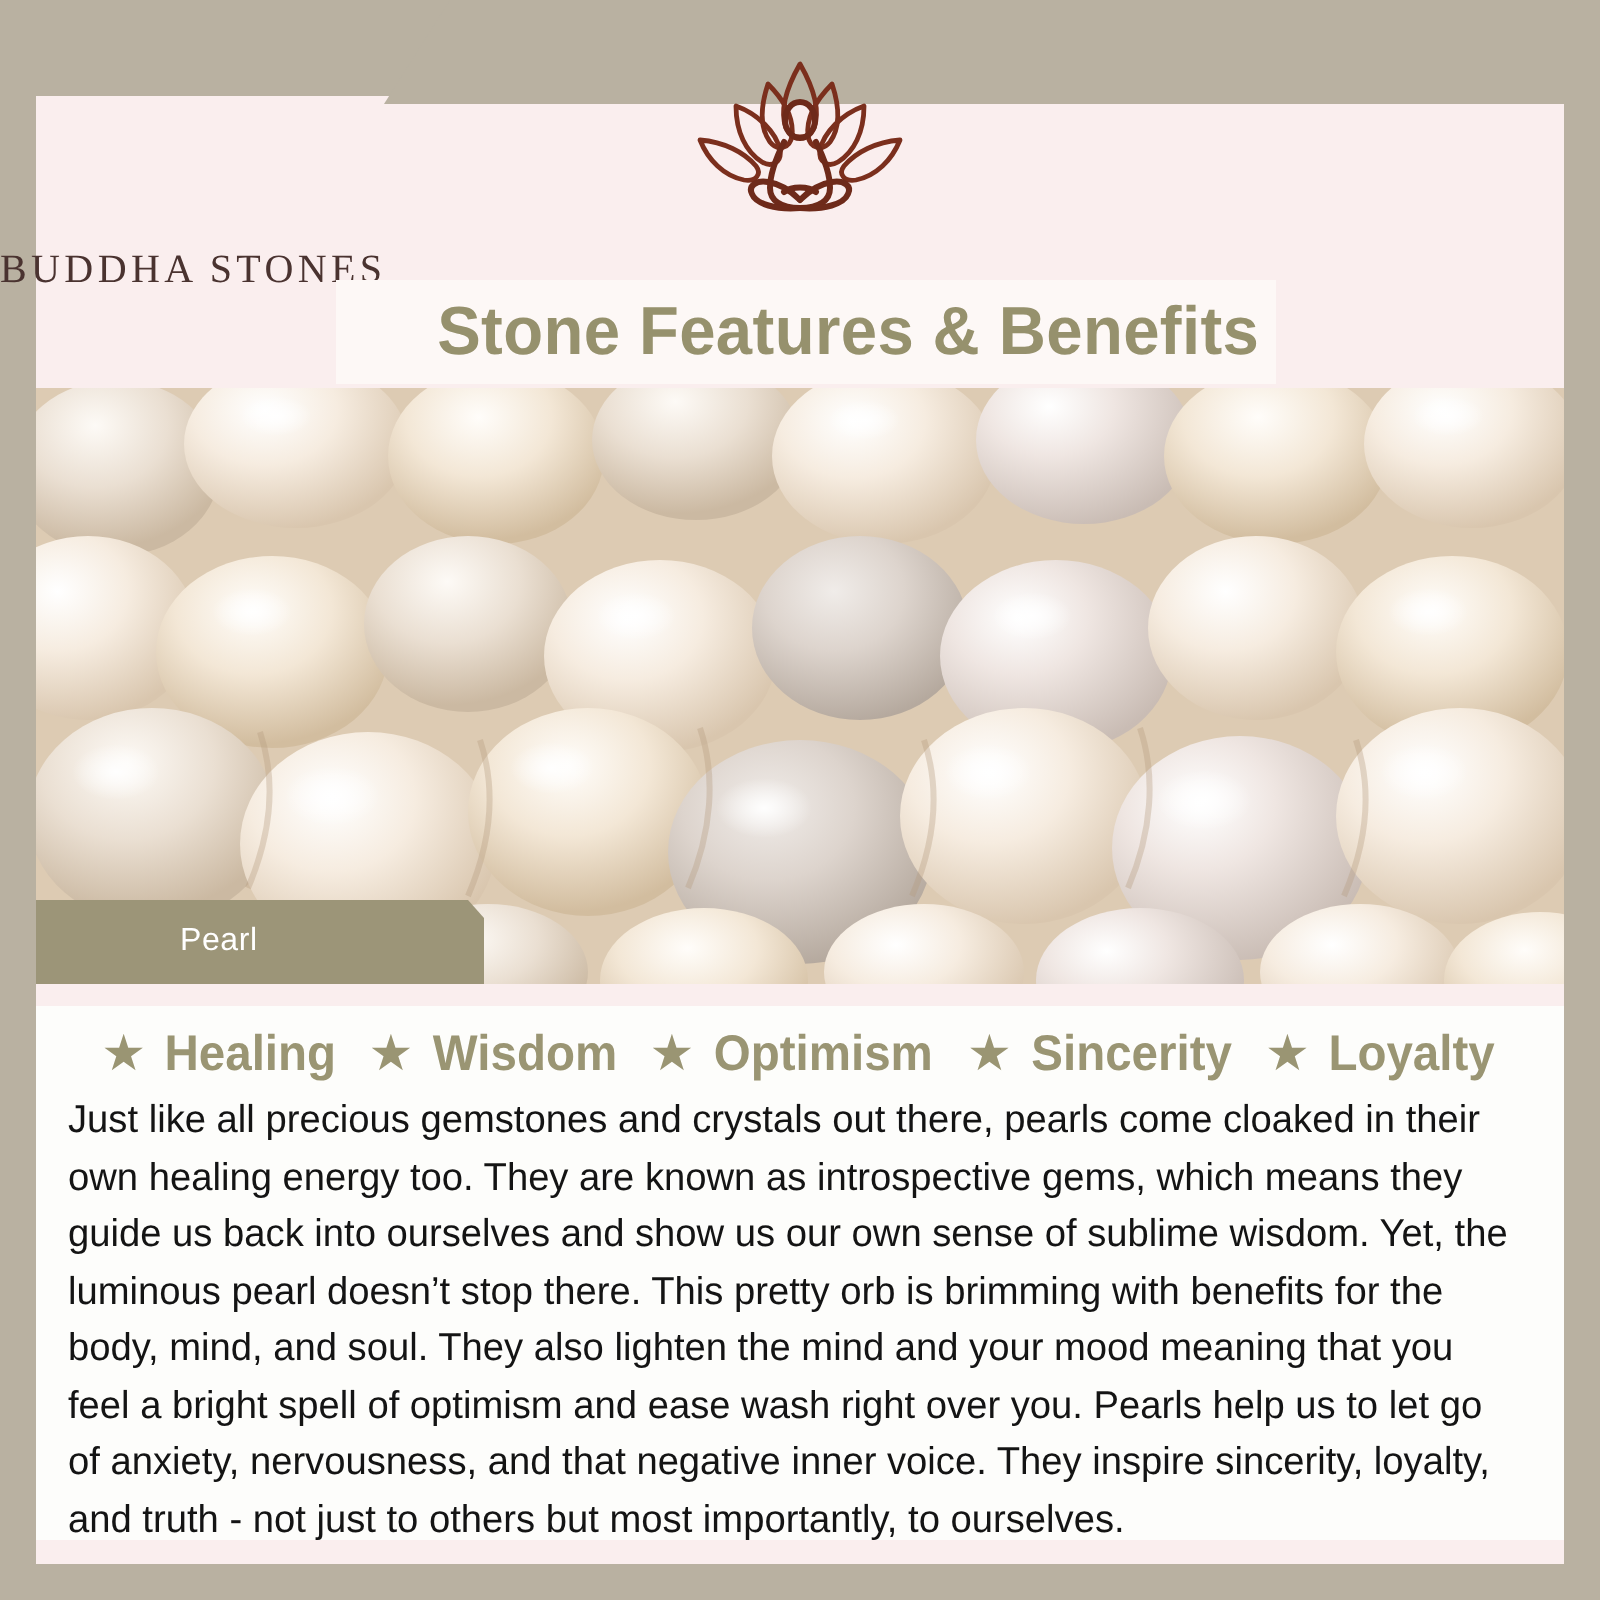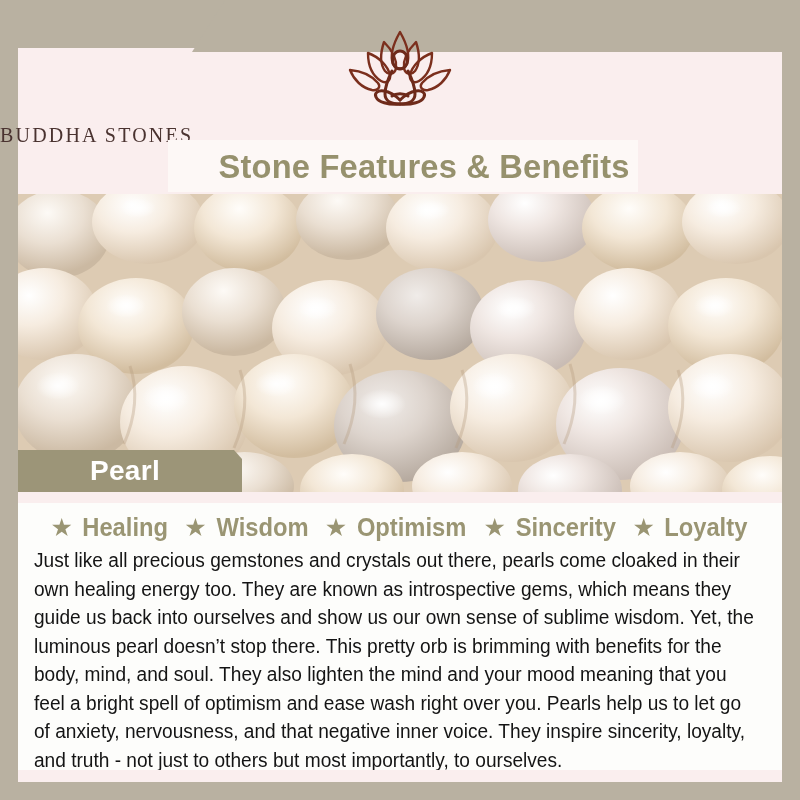--- a/index.html
+++ b/index.html
@@ -124,22 +124,22 @@
     height: 42px;
     background: #9c9578;
     clip-path: polygon(0 0, 216px 0, 224px 9px, 224px 42px, 0 42px);
     display: flex;
     align-items: center;
   }
 
   .stone-name {
     margin-left: 72px;
     font-family: "Liberation Sans", sans-serif;
-    font-size: 28px;
-    font-weight: bold;
+    font-size: 16px;
+    font-weight: normal;
     color: #ffffff;
     letter-spacing: 0.3px;
   }
 
   
   .panel {
     position: absolute;
     left: 18px;
     top: 503px;
     width: 764px;

